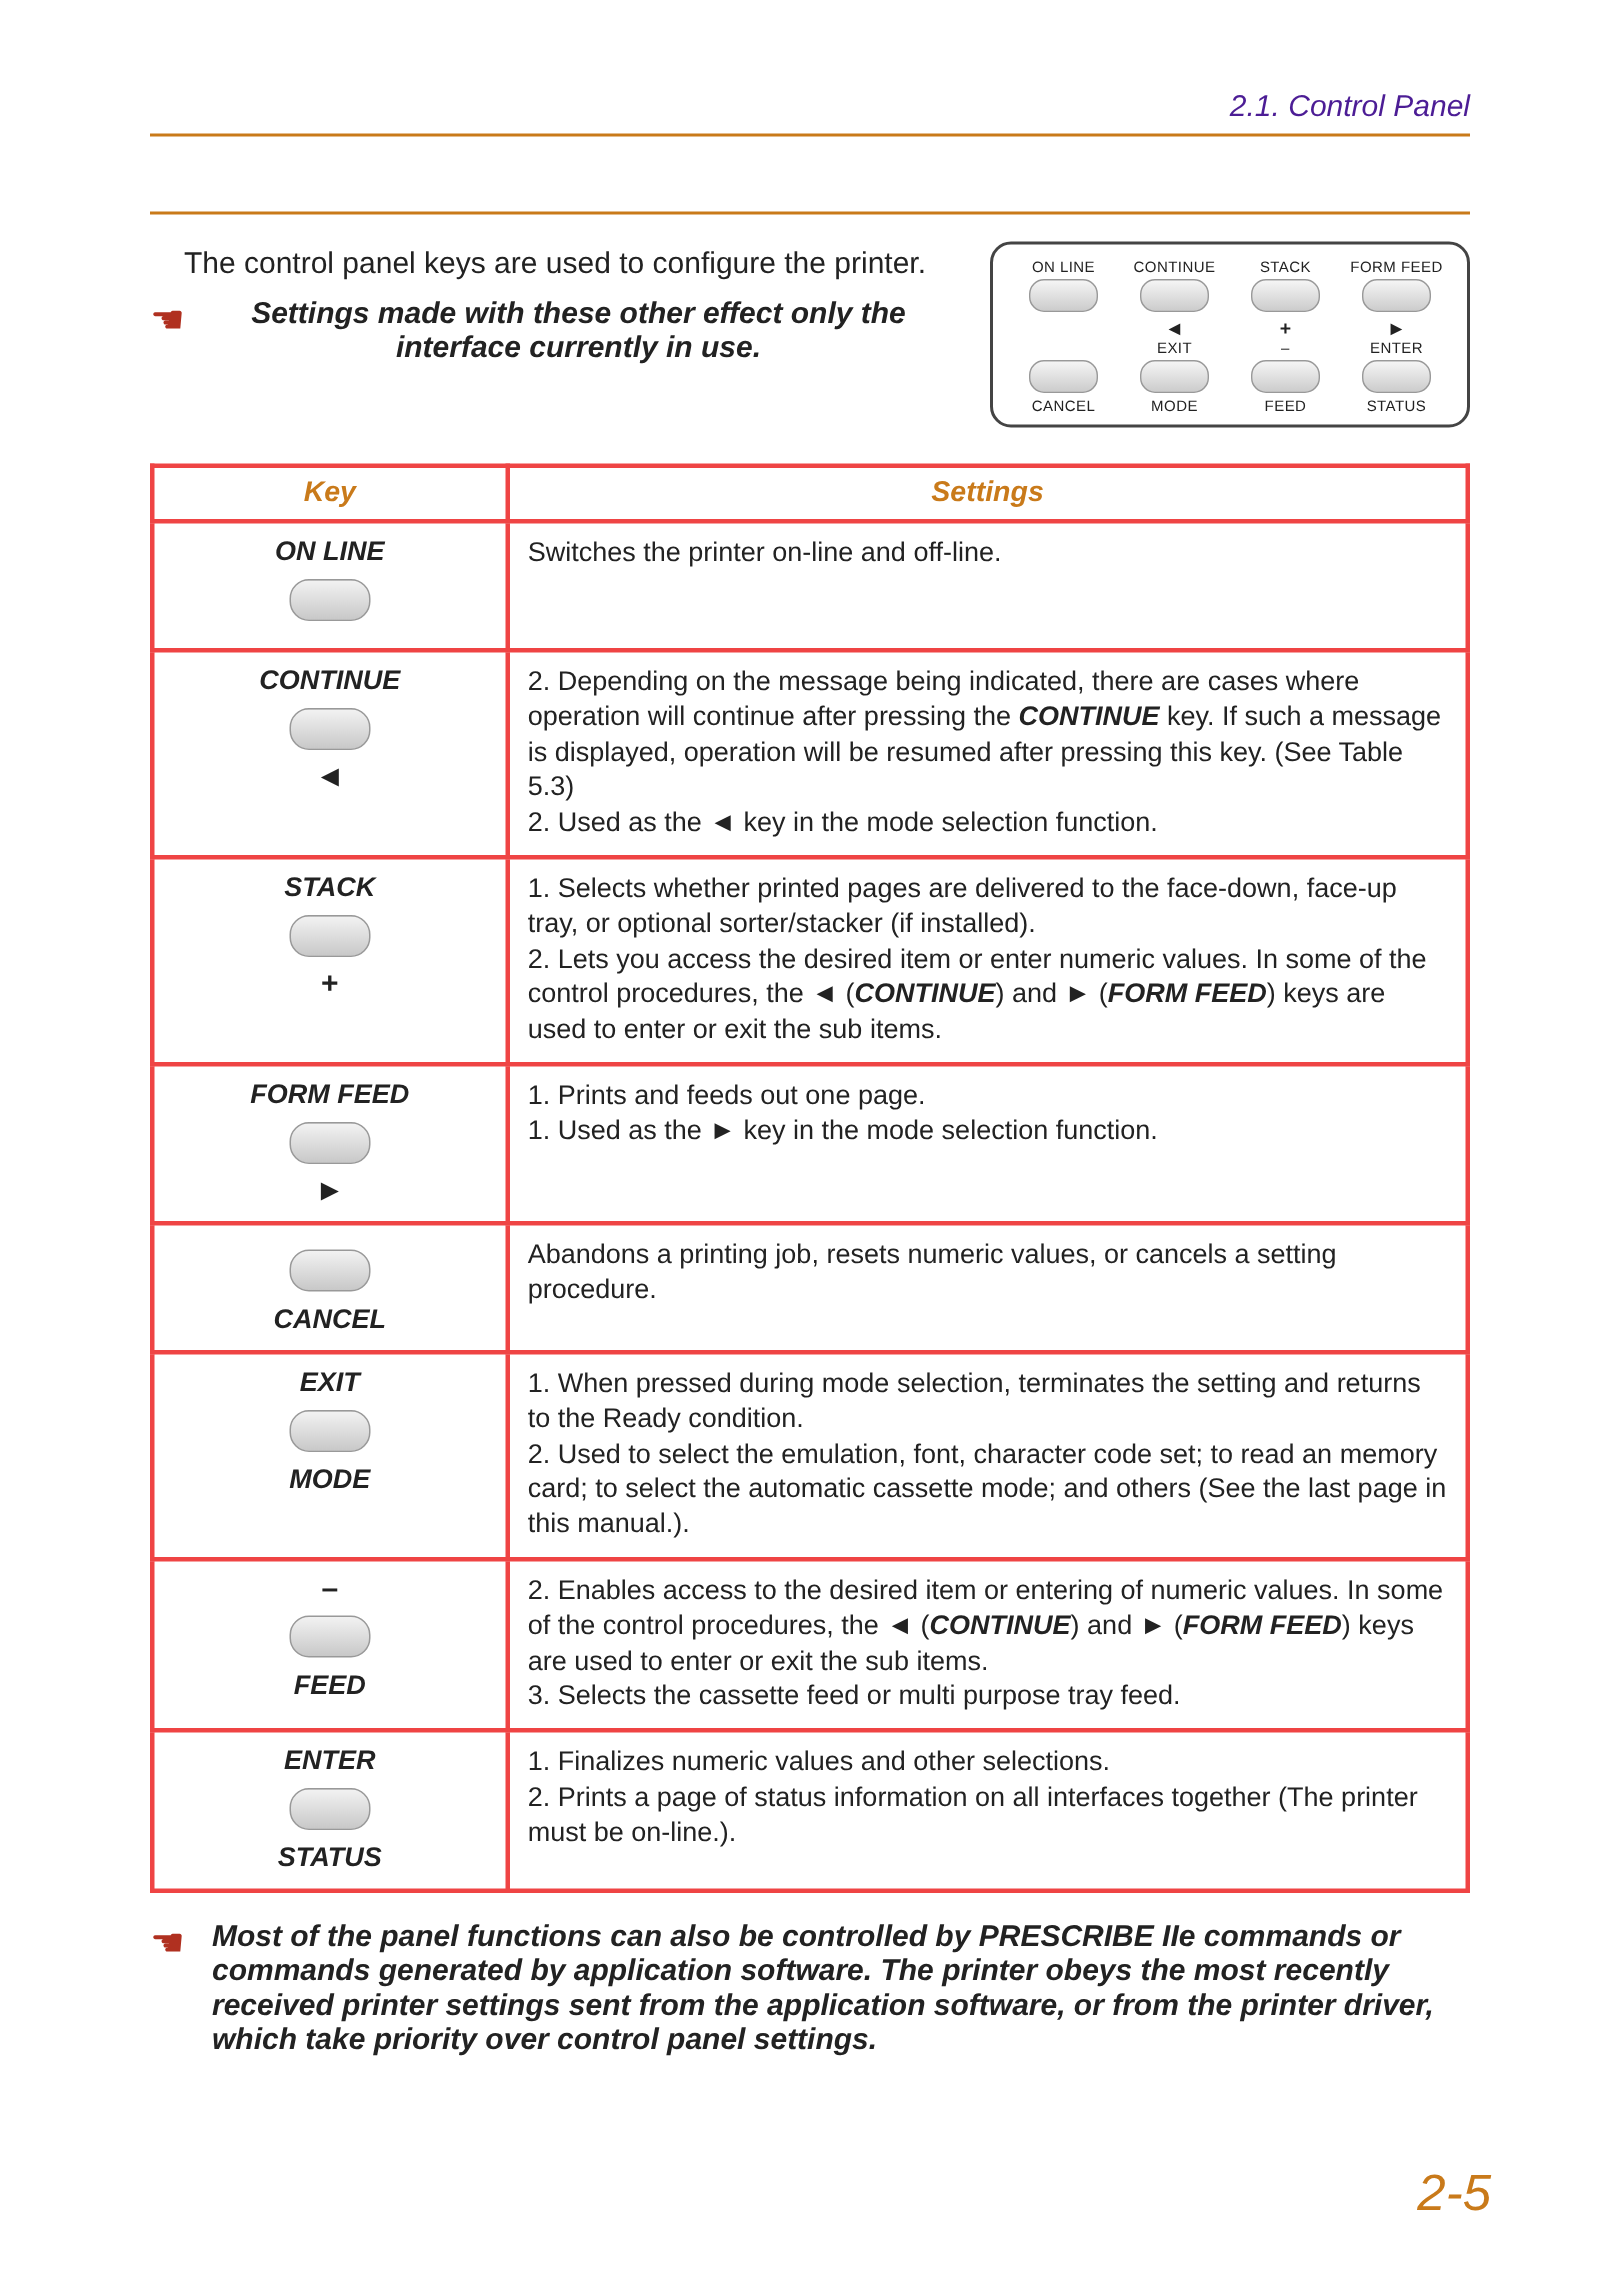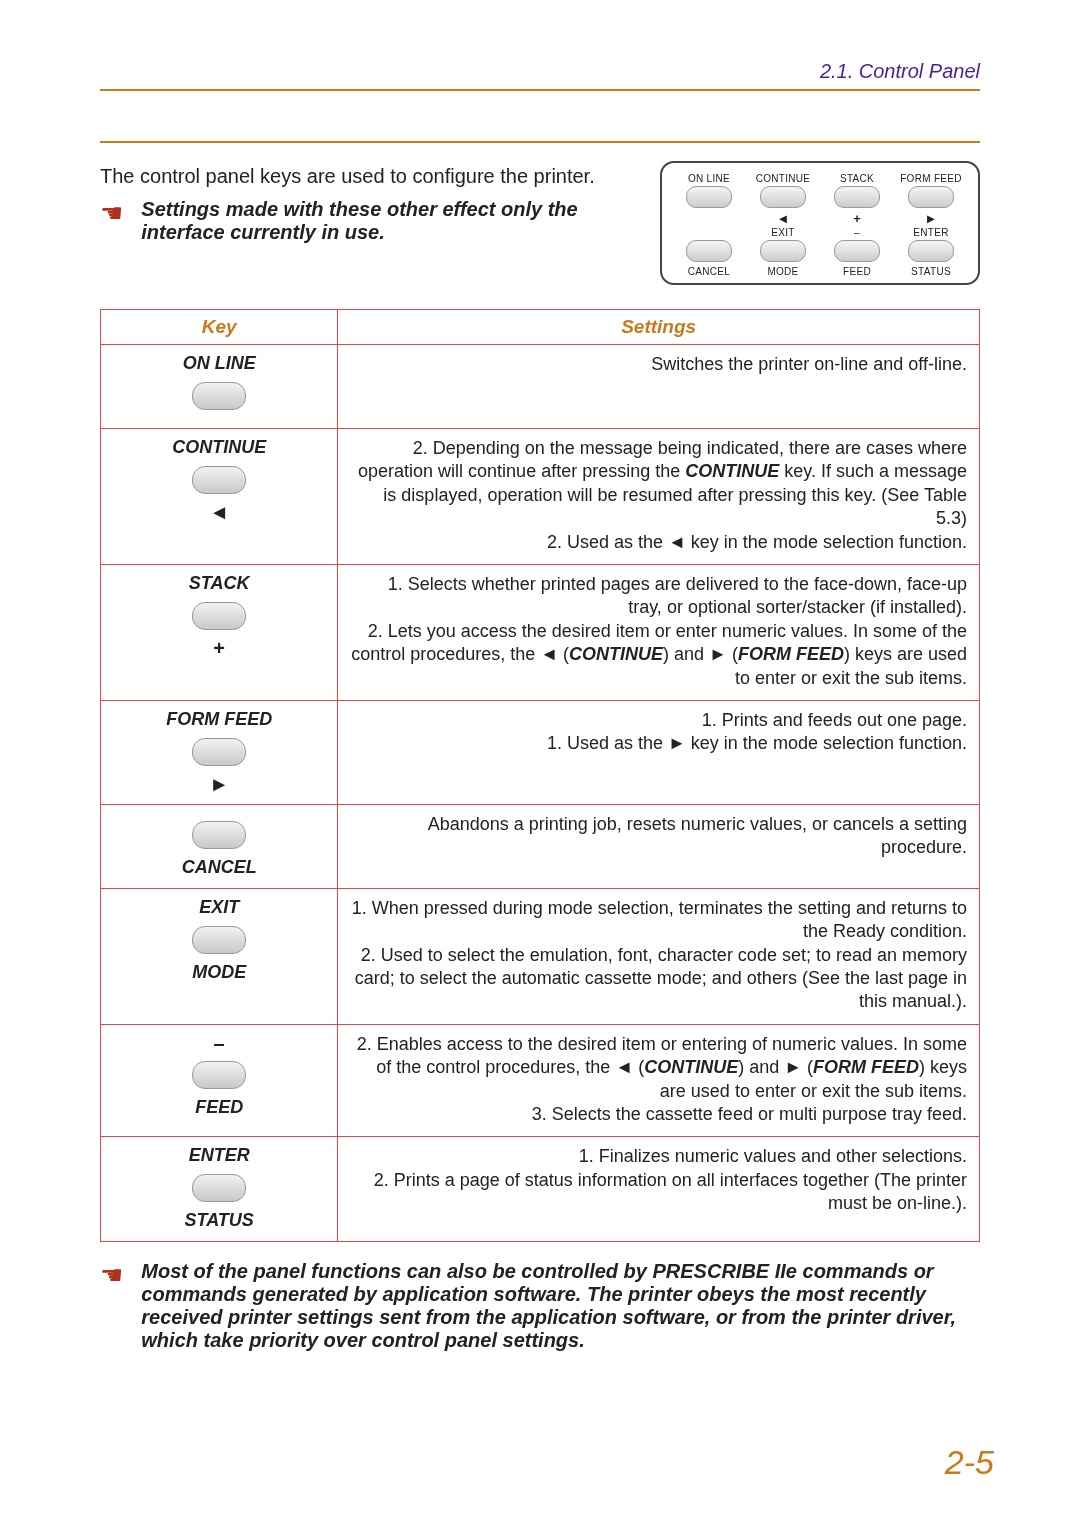--- a/index.html
+++ b/index.html
@@ -93,20 +93,21 @@
     font-style: italic;
     font-size: 20px;
   }
   .intro-block {
     display: flex;
     gap: 20px;
     align-items: flex-start;
   }
   .intro-left {
     flex: 1 1 auto;
+    text-align: center;
   }
   .panel-diagram {
     flex: 0 0 auto;
     width: 320px;
     border: 2px solid #444;
     border-radius: 14px;
     padding: 10px 10px 6px 10px;
     box-sizing: border-box;
     background: #fff;
     margin-top: 4px;
@@ -145,21 +146,21 @@
   }
 
   
   table.key-table {
     width: 100%;
     border-collapse: collapse;
     margin-top: 24px;
     font-size: 18px;
   }
   table.key-table th, table.key-table td {
-    border: 1px solid #ef4444;
+    border: 3px solid #ef4444;
     vertical-align: top;
   }
   table.key-table th {
     color: #c97a1a;
     font-style: italic;
     font-weight: 700;
     font-size: 19px;
     padding: 6px 10px;
     text-align: center;
   }
@@ -186,21 +187,21 @@
     border: 1px solid #999;
     display: block;
   }
   .key-sym {
     font-size: 20px;
     font-weight: 700;
     display: block;
     line-height: 1;
   }
   .func-col {
-    text-align: right;
+    text-align: left;
     line-height: 1.3;
   }
   .bold {
     font-weight: 700;
   }
   .italic {
     font-style: italic;
   }
   .page-number {
     position: absolute;

